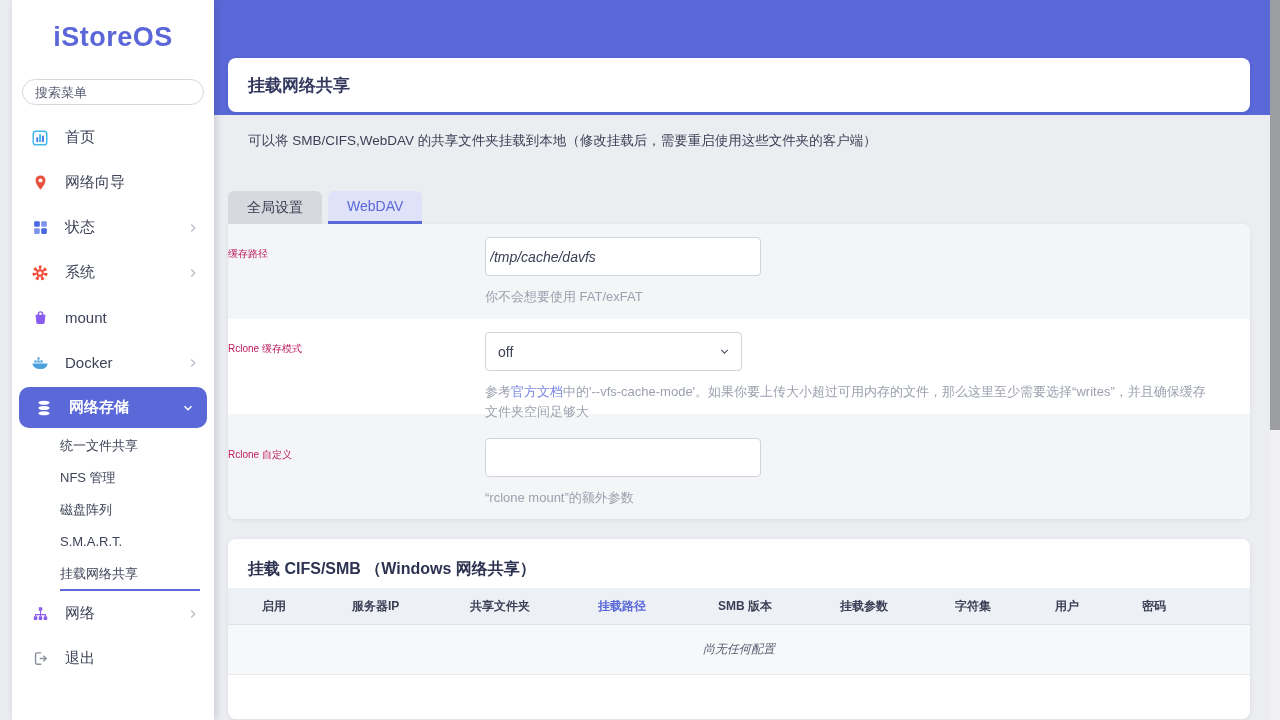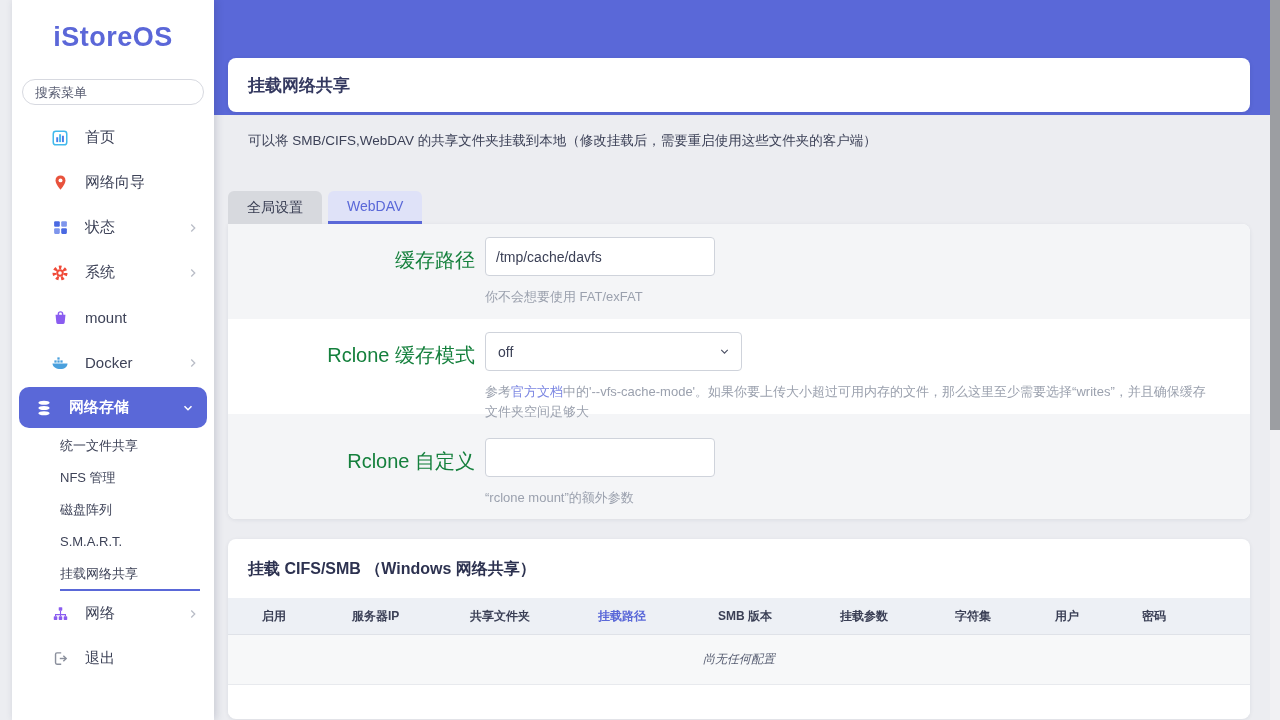--- a/index.html
+++ b/index.html
@@ -9,21 +9,21 @@
   
   .sidebar { position:absolute; left:12px; top:0; width:202px; height:720px;
     background:#ffffff; box-shadow:2px 0 8px rgba(40,45,80,.18); z-index:5; }
   .logo { margin-top:22px; text-align:center; font-size:27px; font-weight:800;
     color:#5b67d8; letter-spacing:.5px; }
   .search-wrap { margin:26px 10px 10px 10px; }
   .search-input { width:182px; height:26px; border:1px solid #d7d9e0; border-radius:14px;
     padding:0 12px; font-size:13px; color:#4a4f63; background:#fff; outline:none; }
   .search-input::placeholder { color:#585d72; }
   nav { margin-top:6px; }
-  .mi { display:flex; align-items:center; height:45px; padding:0 14px 0 38px;
+  .mi { display:flex; align-items:center; height:45px; padding:0 14px 0 18px;
     cursor:pointer; color:#3e4358; font-size:15px; }
   .mi .ic { width:20px; height:20px; display:flex; align-items:center; justify-content:center; flex:0 0 20px; }
   .mi .lbl { margin-left:15px; }
   .mi .chev { margin-left:auto; display:flex; }
   .mi.active { background:#5a68d8; border-radius:10px; margin:2px 7px; height:41px;
     padding:0 12px 0 15px; color:#ffffff; font-weight:700; }
   .submenu { }
   .smi { display:block; height:32px; line-height:32px; margin:0 14px 0 48px;
     font-size:13px; color:#3e4358; cursor:pointer; }
   .smi.active { border-bottom:2px solid #5a68d8; height:33px; }
@@ -48,33 +48,33 @@
     overflow:hidden; }
   .card2 { margin-top:20px; border-radius:8px; height:180px; }
 
   .section-title { padding:13px 20px 12px 20px; font-size:14px; color:#2f3450; }
 
   .frow { display:flex; padding:13px 25px 0 0; }
   .frow.grey { background:#f4f5f7; }
   .frow.r1 { height:95px; }
   .frow.r2 { height:95px; background:#fff; }
   .frow.r3 { height:105px; padding-top:24px; }
-  .flabel { width:257px; flex:0 0 257px; text-align:right; padding-right:10px;
-    padding-top:10px; font-size:20px; color:#15803d; }
+  .flabel { width:257px; flex:0 0 257px; padding-right:10px;
+    padding-top:10px; font-size:10px; color:#be185d; }
   .fbody { flex:1; }
-  .tinput { width:230px; height:39px; border:1px solid #cfd3db; border-radius:4px;
-    padding:0 10px; font-size:14px; color:#3a3f55; background:#fff; outline:none; }
+  .tinput { width:276px; height:39px; border:1px solid #cfd3db; border-radius:4px;
+    padding:0 4px; font-size:14px; color:#3a3f55; background:#fff; outline:none;font-style:italic; }
   .select-box { position:relative; width:257px; height:39px; border:1px solid #cfd3db;
     border-radius:4px; background:#fff; cursor:pointer; display:flex; align-items:center;
     padding:0 12px; font-size:14px; color:#3c4157; }
   .select-box .sel-chev { position:absolute; right:10px; top:12px; }
   .hint { margin-top:11px; font-size:13px; color:#9ba1ae; line-height:1.55; padding-right:10px; }
   .hint a { color:#7b86e2; text-decoration:none; cursor:pointer; }
 
-  .card2 h2 { padding:20px 20px 18px 20px; font-size:16px; font-weight:700; color:#2d3250; }
+  .card2 h2 { padding:20px 20px 8px 20px; font-size:16px; font-weight:700; color:#2d3250; }
   .thead { display:flex; background:#edf0f5; height:37px; align-items:center;
     padding-left:34px; border-bottom:1px solid #dfe2e8;justify-content:flex-end; }
   .th { font-size:12px; font-weight:700; color:#3a3f55; }
   .th.c0{width:90px} .th.c1{width:118px} .th.c2{width:128px} .th.c3{width:120px; color:#5a68d8;}
   .th.c4{width:122px} .th.c5{width:115px} .th.c6{width:100px} .th.c7{width:87px} .th.c8{flex:1}
   .empty-row { height:50px; background:#f7f8f9; display:flex; align-items:center;
     justify-content:center; font-size:12px; font-style:italic; color:#555b70;
     border-bottom:1px solid #e8eaee; }
   .next-row { height:30px; background:#fff; }
 

